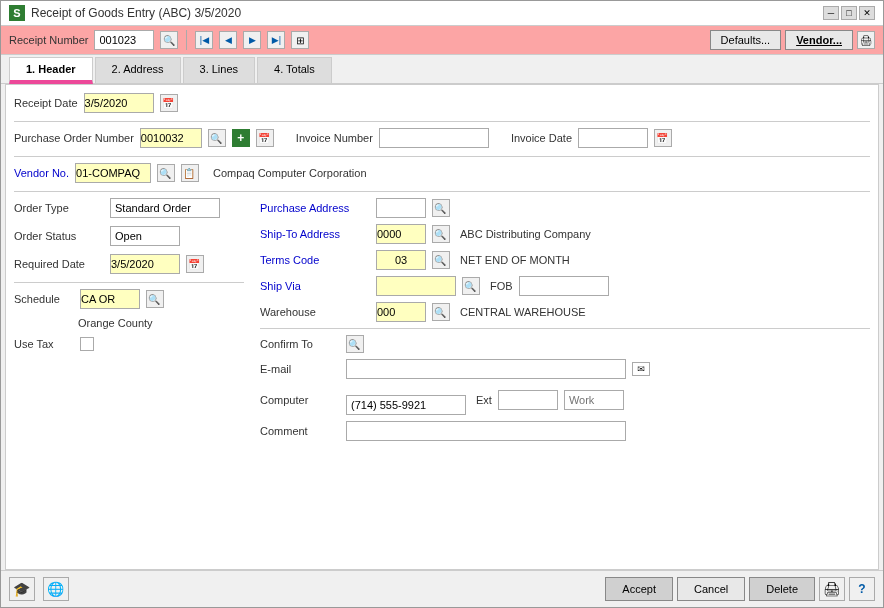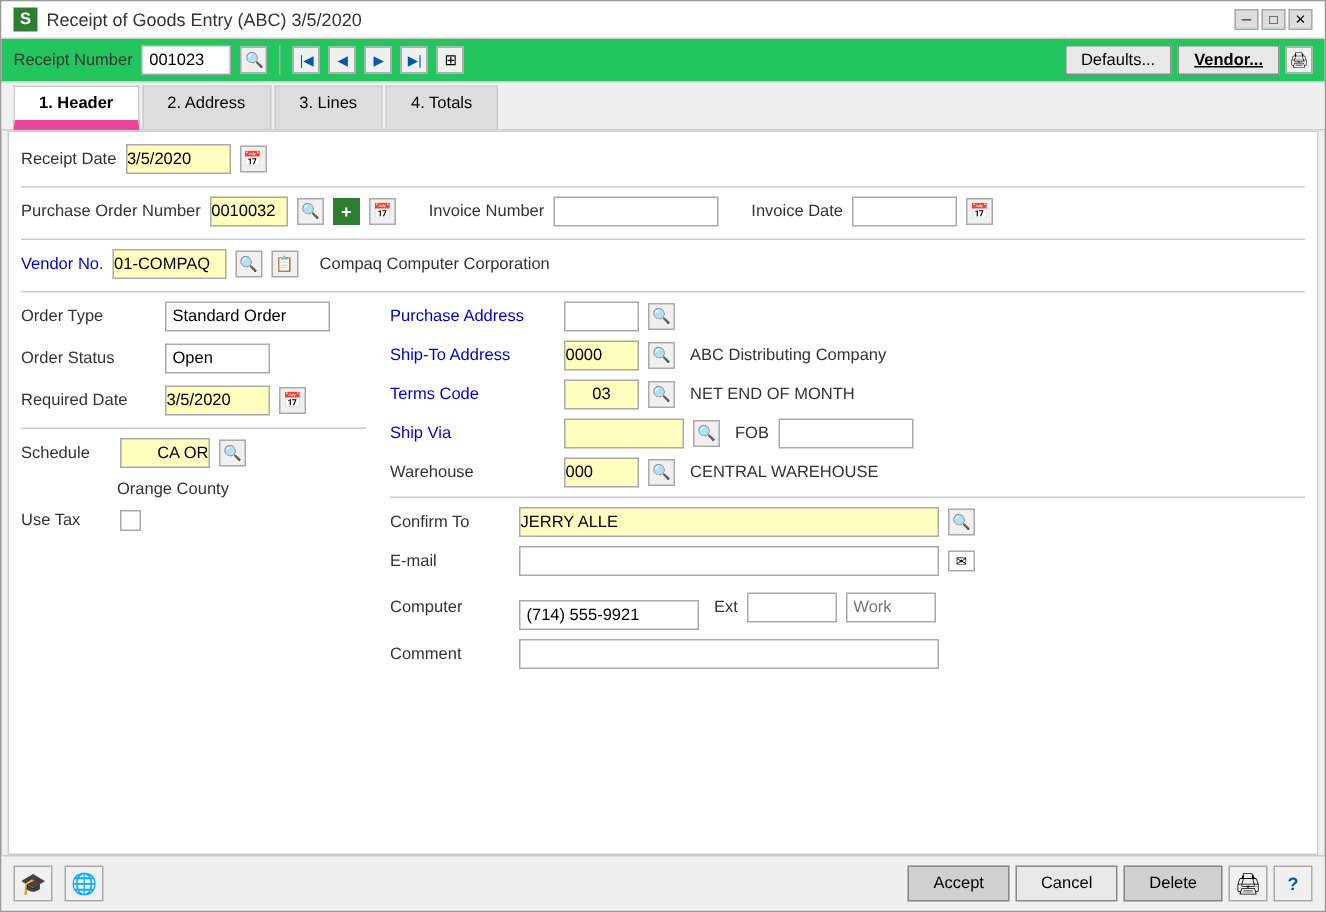--- a/index.html
+++ b/index.html
@@ -57,21 +57,21 @@
       background: #ddd;
       border: 1px solid #aaa;
       font-size: 9px;
       cursor: pointer;
       display: flex;
       align-items: center;
       justify-content: center;
     }
     
     .toolbar {
-      background: #22c55e;
+      background: #fca5a5;
       border-bottom: 1px solid #ccc;
       padding: 4px 8px;
       display: flex;
       align-items: center;
       justify-content: space-between;
     }
     
     .toolbar-left {
       display: flex;
       align-items: center;
@@ -145,21 +145,21 @@
       border-bottom: none;
       background: #ddd;
       margin-right: 2px;
       margin-top: 2px;
     }
     
     .tab.active {
       background: white;
       font-weight: bold;
       color: #000;
-      border-bottom: 7px solid #ec4899;
+      border-bottom: 4px solid #ec4899;
       margin-bottom: -1px;
     }
     
     .content {
       flex: 1;
       background: white;
       padding: 8px;
       overflow: auto;
       border: 1px solid #ccc;
       margin: 0 4px;
@@ -388,21 +388,21 @@
     <div class="form-row">
       <span class="field-label">Receipt Date</span>
       <input type="text" class="text-input-yellow" style="width: 70px;" value="3/5/2020">
       <div class="calendar-icon-btn">📅</div>
     </div>
 
     <hr class="section-divider">
 
     <div class="form-row">
       <span class="field-label">Purchase Order Number</span>
-      <input type="text" class="text-input-yellow" style="width: 52px;" value="0010032">
+      <input type="text" class="text-input-yellow" style="width: 62px;" value="0010032">
       <div class="icon-btn">🔍</div>
       <div class="green-plus-btn">+</div>
       <div class="calendar-icon-btn">📅</div>
       <span class="field-label" style="margin-left:16px">Invoice Number</span>
       <input type="text" class="text-input" style="width: 110px;">
       <span class="field-label" style="margin-left:16px">Invoice Date</span>
       <input type="text" class="text-input" style="width: 70px;">
       <div class="calendar-icon-btn">📅</div>
     </div>
 
@@ -432,21 +432,21 @@
         <div class="form-row">
           <span class="field-label" style="width:90px">Required Date</span>
           <input type="text" class="text-input-yellow" style="width: 70px;" value="3/5/2020">
           <div class="calendar-icon-btn">📅</div>
         </div>
 
         <hr class="section-divider">
 
         <div class="form-row" style="margin-top:6px">
           <span class="field-label" style="width:60px">Schedule</span>
-          <input type="text" class="text-input-yellow" style="width: 60px; text-align: right;" value="CA OR">
+          <input type="text" class="text-input-yellow" style="width: 60px;" value="CA OR">
           <div class="icon-btn">🔍</div>
         </div>
         <div class="form-row">
           <span class="static-text" style="margin-left:64px">Orange County</span>
         </div>
         <div class="form-row">
           <span class="field-label" style="width:60px">Use Tax</span>
           <div class="checkbox"></div>
         </div>
       </div>
@@ -485,21 +485,20 @@
           <span class="field-label" style="width:110px">Warehouse</span>
           <input type="text" class="text-input-yellow" style="width: 50px;" value="000">
           <div class="icon-btn">🔍</div>
           <span class="static-text" style="margin-left:4px">CENTRAL WAREHOUSE</span>
         </div>
 
         <hr class="section-divider">
 
         <div class="right-form-row">
           <span class="field-label" style="width:80px">Confirm To</span>
-          <input type="text" class="text-input-yellow" style="width: 280px;" value="JERRY ALLE">
           <div class="icon-btn">🔍</div>
         </div>
 
         <div class="right-form-row">
           <span class="field-label" style="width:80px">E-mail</span>
           <input type="text" class="text-input" style="width: 280px;">
           <div class="email-icon">✉</div>
         </div>
 
         <div class="right-form-row">

